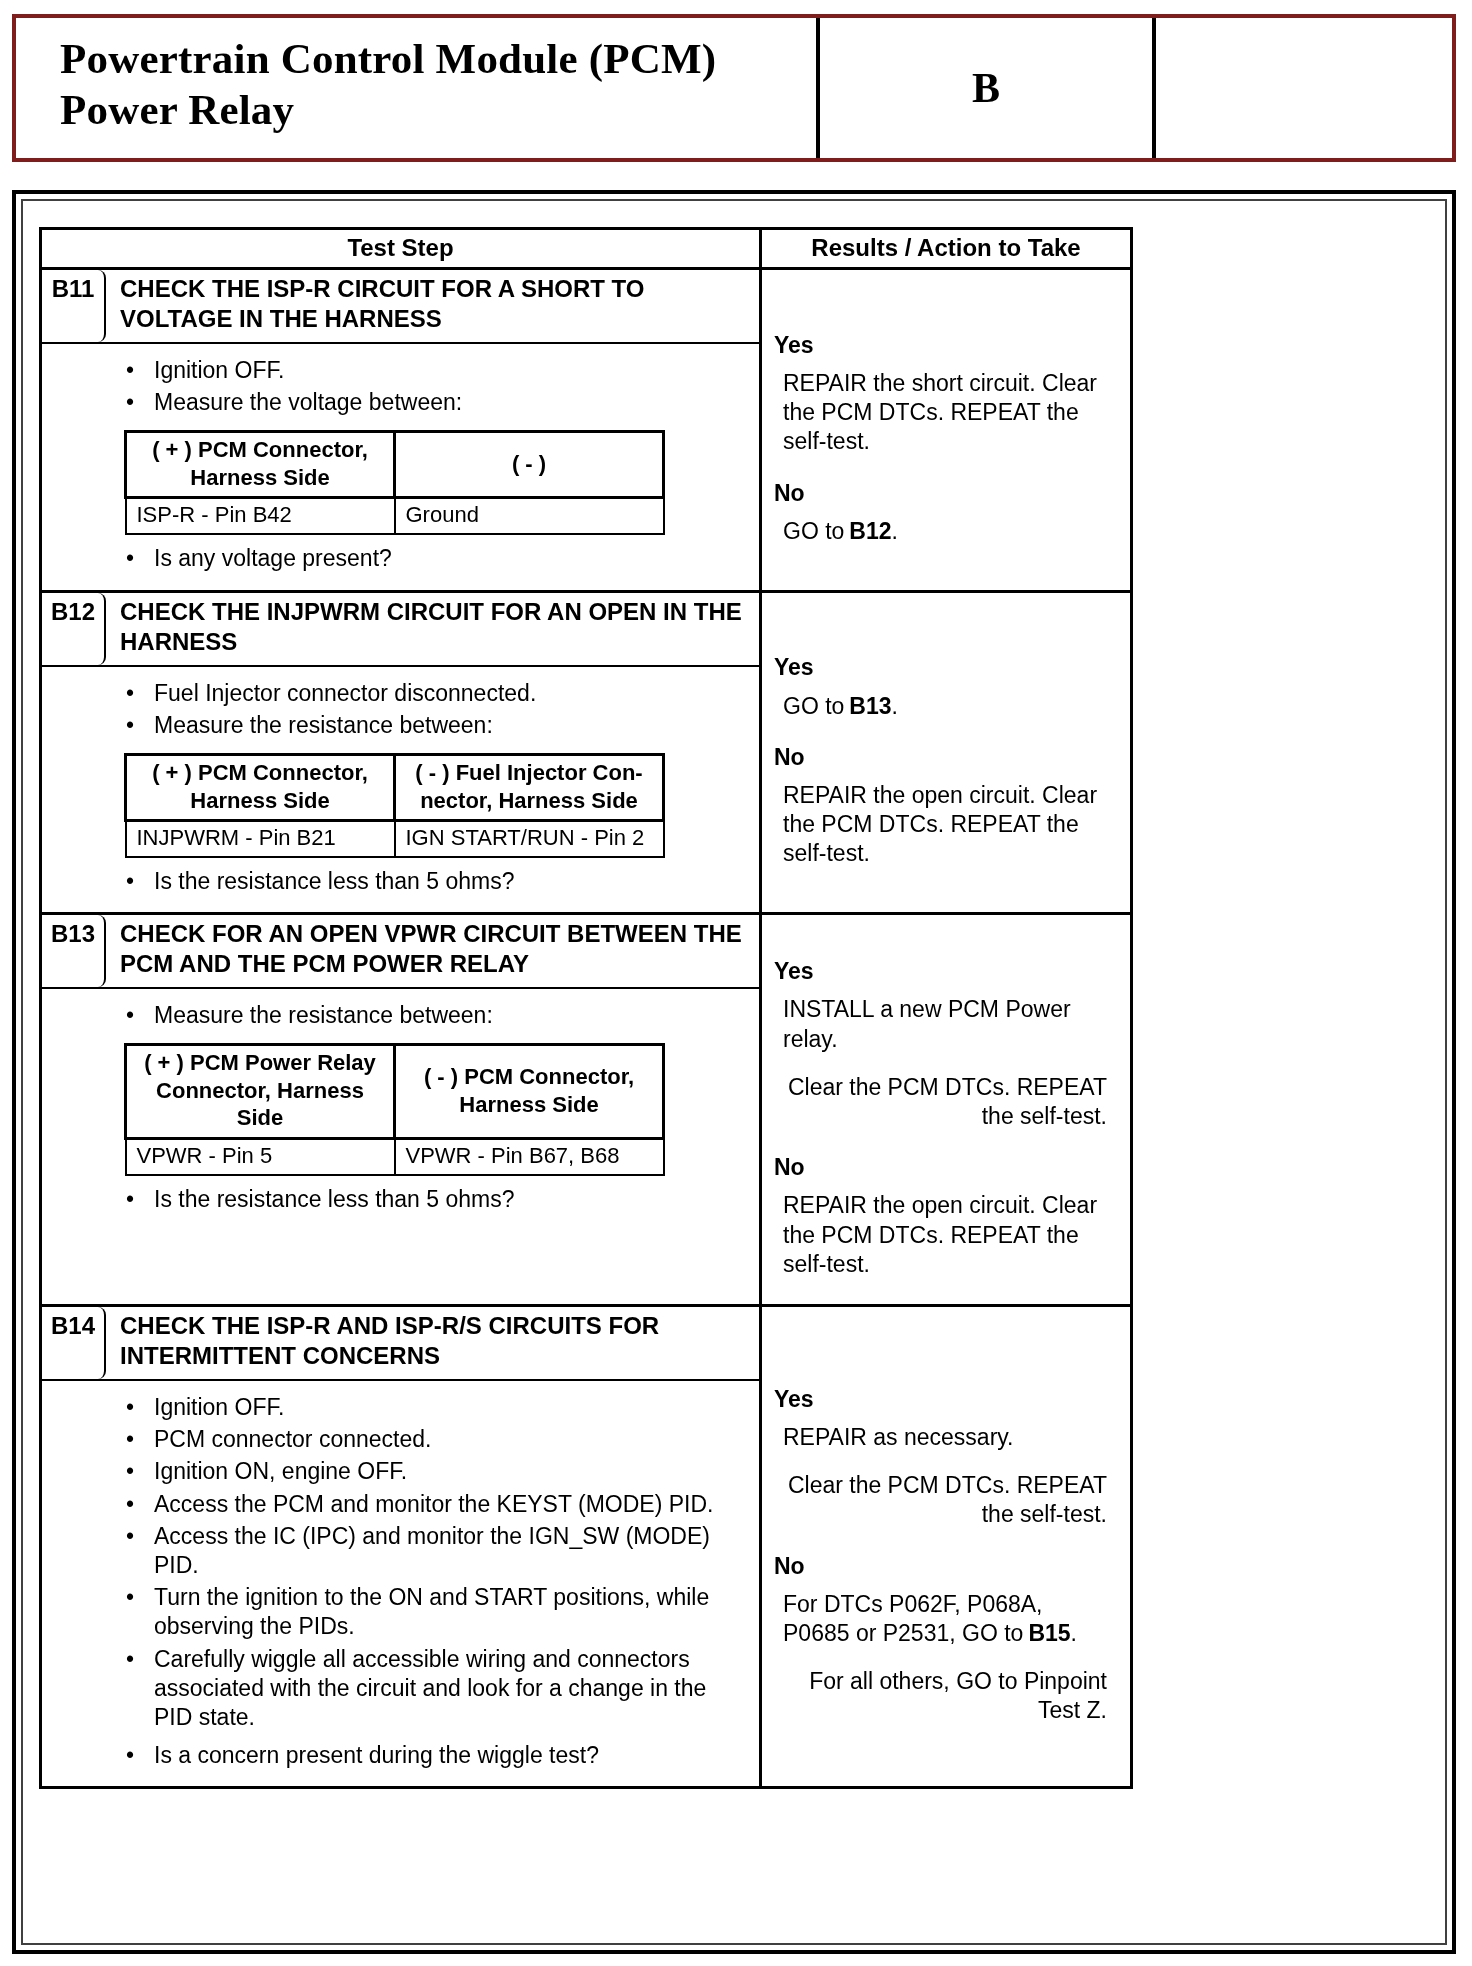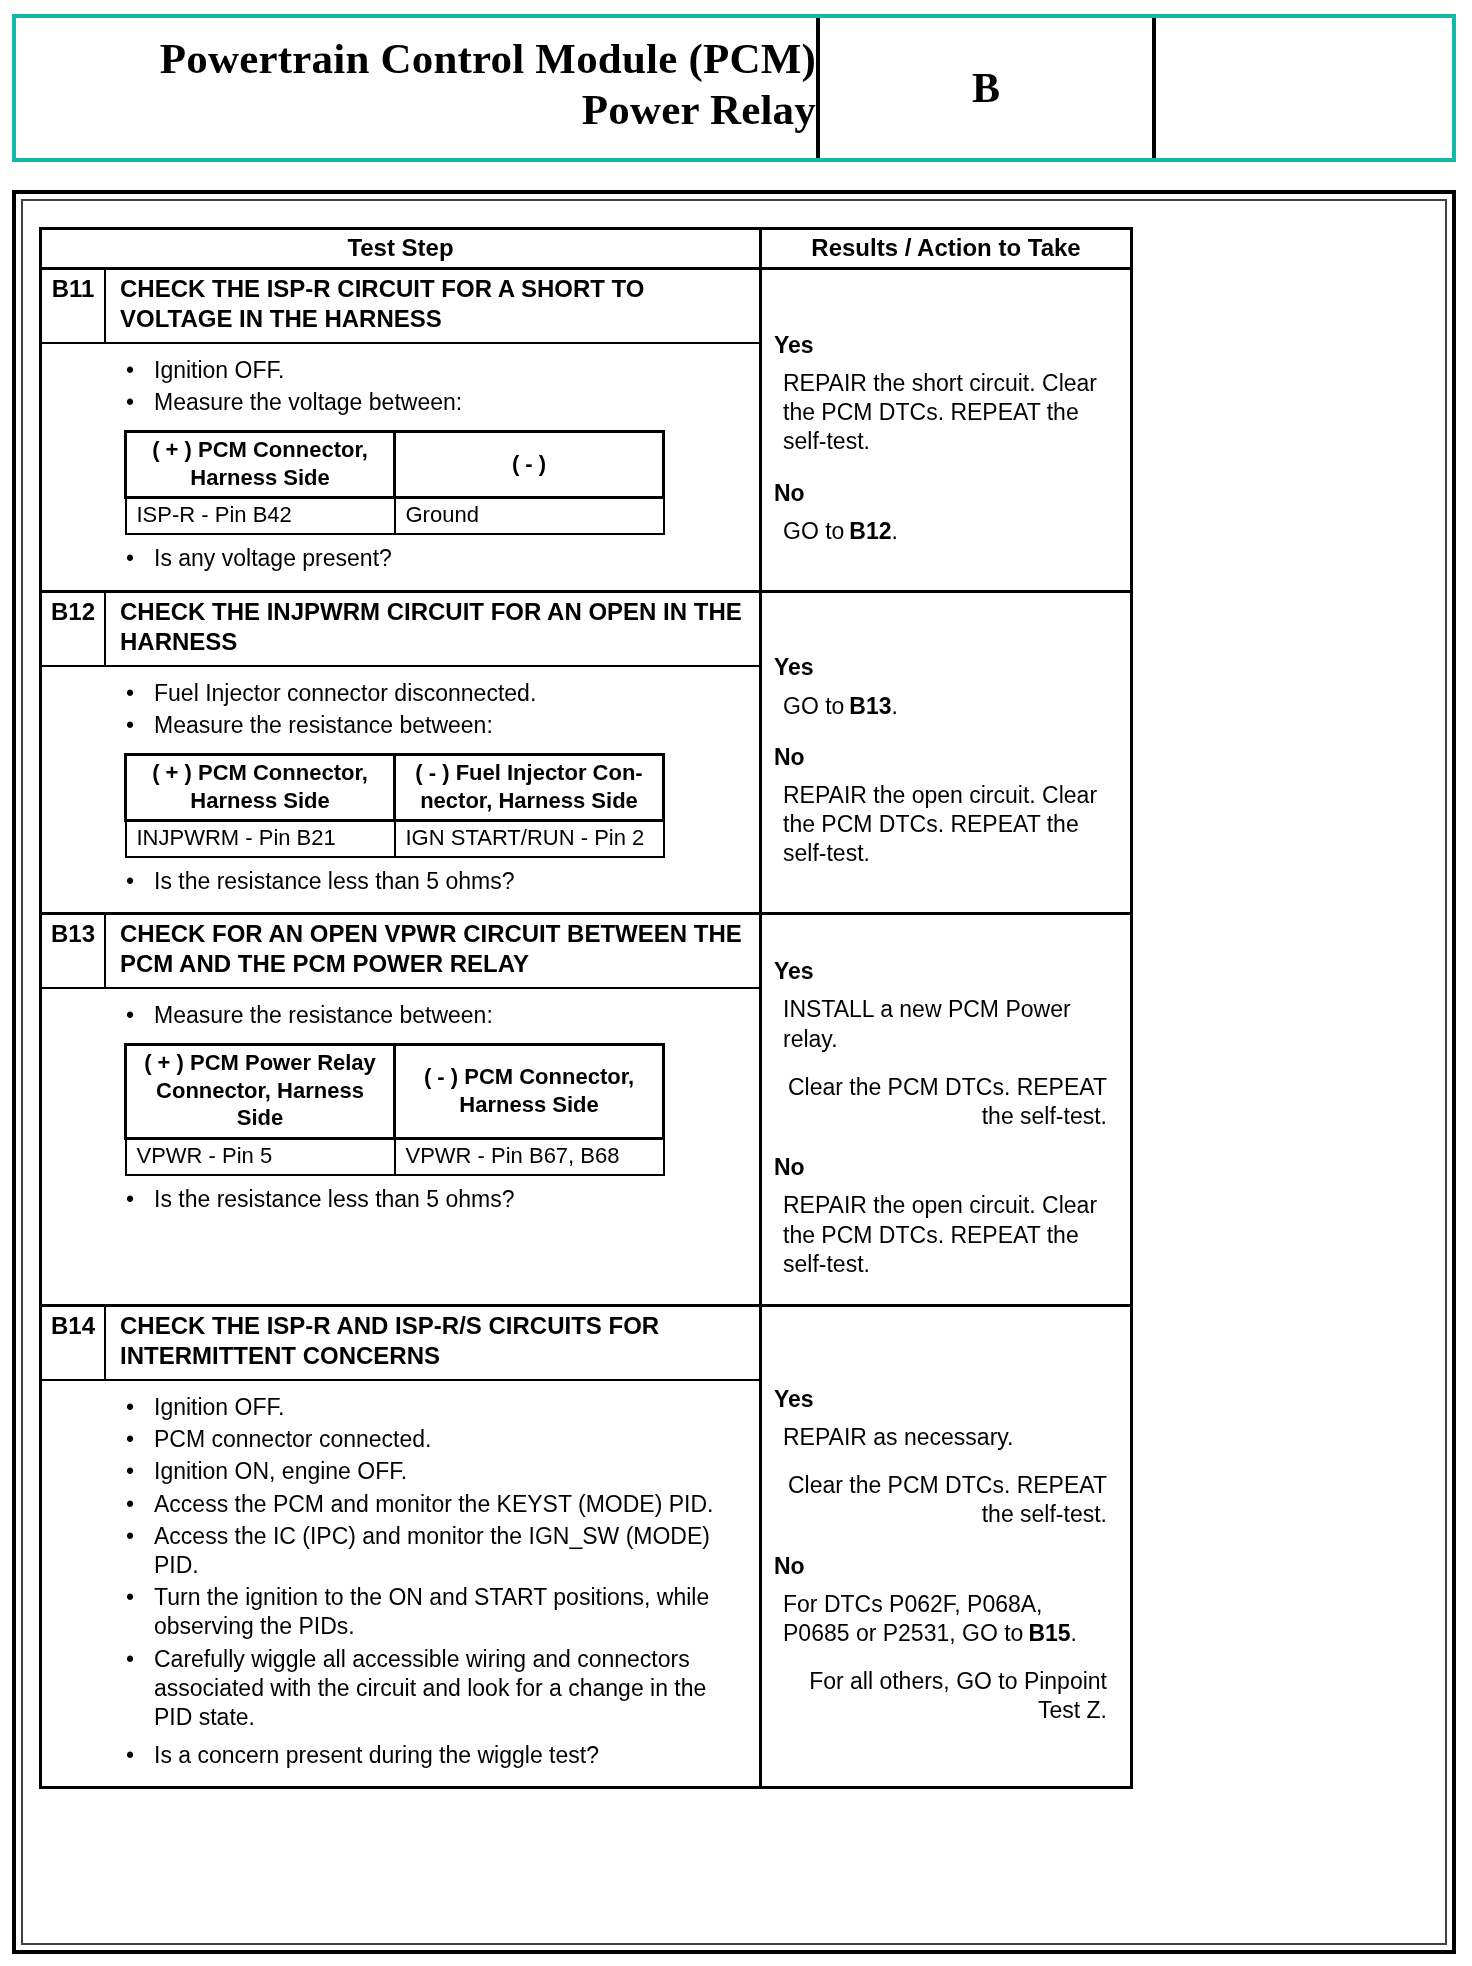--- a/index.html
+++ b/index.html
@@ -7,23 +7,22 @@
     position:relative;
     width:1472px; height:1966px;
     background:#ffffff; color:#000;
     font-family:"Liberation Sans", sans-serif;
   }
 
   
   .header-box {
     position:absolute; left:12px; top:14px;
     width:1444px; height:148px;
-    border:4px solid #14b8a6; box-sizing:border-box;
+    border:4px solid #7f1d1d; box-sizing:border-box;
     display:flex;
-    text-align:right;
   }
   .header-title-cell { width:800px; box-sizing:border-box; padding:16px 0 0 44px; }
   .header-title {
     font-family:"Liberation Serif", serif; font-weight:bold;
     font-size:43px; line-height:1.18; letter-spacing:.2px;
   }
   .header-b-cell {
     width:340px; box-sizing:border-box;
     border-left:4px solid #000; border-right:4px solid #000;
     display:flex; align-items:center; justify-content:center;
@@ -63,21 +62,21 @@
   .step:last-child { border-bottom:none; }
   .step-left { border-right:3px solid #000; }
 
   .step-head {
     display:grid; grid-template-columns:64px 1fr;
     border-bottom:2px solid #000;
   }
   .step-id {
     border-right:2px solid #000;
     font-weight:bold; font-size:24px;
-    padding-top:5px; text-align:center;
+    padding-top:5px; text-align:center;border-radius:8px;
   }
   .step-title {
     font-weight:bold; font-size:24px; line-height:1.25;
     padding:4px 12px 8px 14px;
   }
 
   .step-body { padding:9px 22px 13px 0; }
   .bullet { display:flex; font-size:23px; line-height:1.27; margin:3px 0; }
   .bullet .dot { flex:none; margin-left:84px; width:28px; text-align:left; }
   .bullet .btext { flex:1; }

